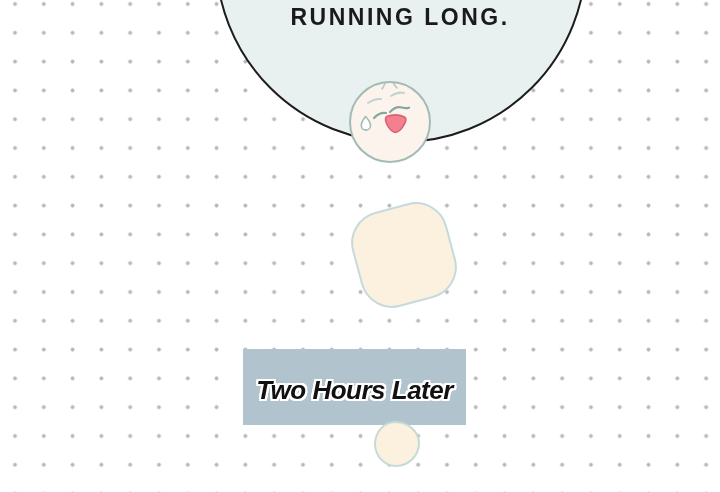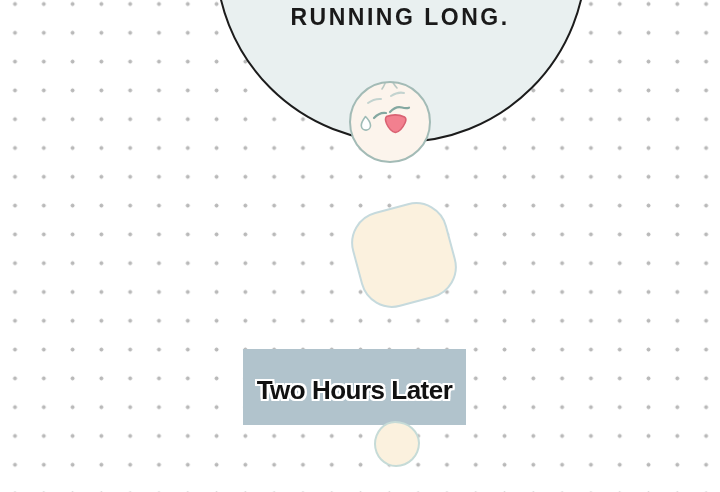--- a/index.html
+++ b/index.html
@@ -51,20 +51,21 @@
     transform:rotate(-15deg);
     z-index:1;
   }
   
   .caption-box{
     position:absolute;
     left:243px;top:349px;
     width:223px;height:76px;
     display:flex;align-items:center;justify-content:center;
     z-index:1;
+    font-style:italic;
   }
   .caption-text{
     font-size:26px;font-weight:700;
     letter-spacing:-0.5px;
     color:#111;
     padding-top:6px;
     white-space:nowrap;
     text-shadow:
       -2px -2px 0 #fff, 2px -2px 0 #fff, -2px 2px 0 #fff, 2px 2px 0 #fff,
       -2px 0 0 #fff, 2px 0 0 #fff, 0 -2px 0 #fff, 0 2px 0 #fff,

